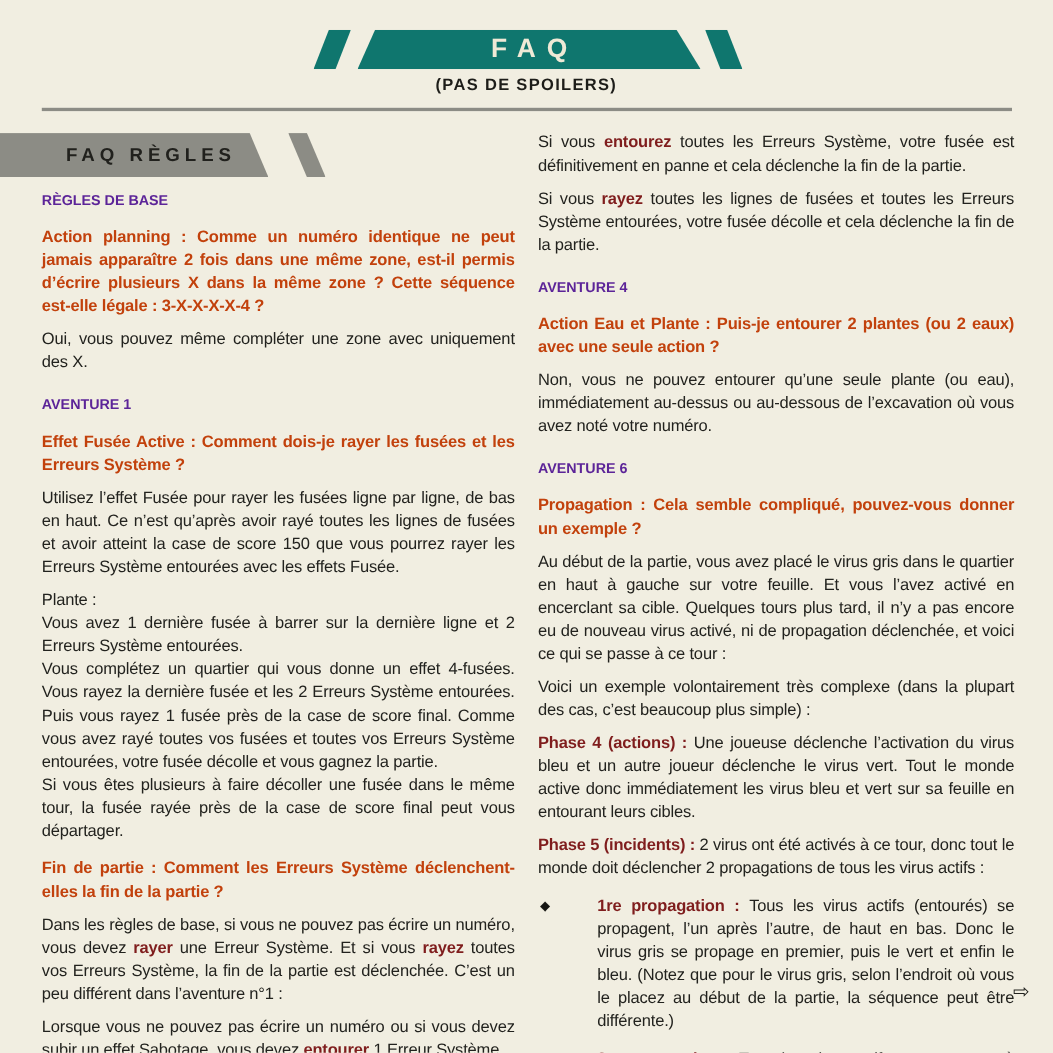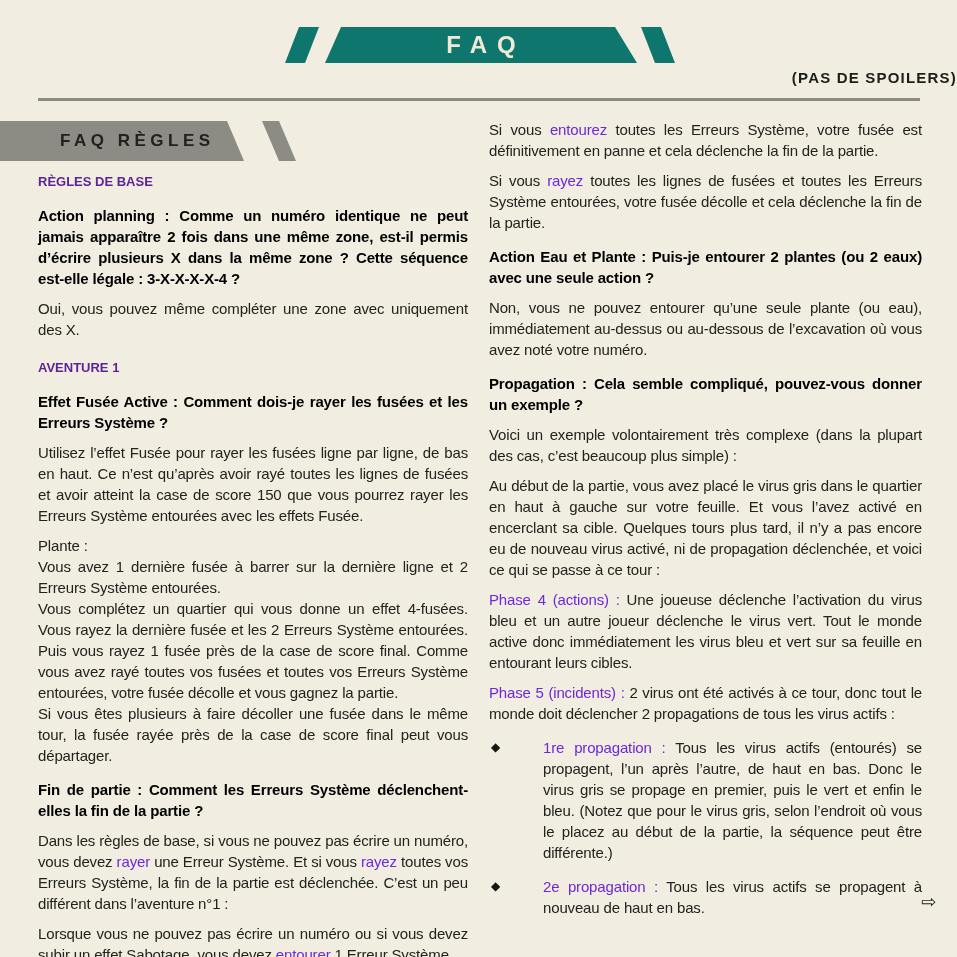--- a/index.html
+++ b/index.html
@@ -17,21 +17,21 @@
   .title-banner{position:absolute;left:285px;top:27px;width:390px;height:36px;}
   .tb-shape{position:absolute;top:0;height:100%;background:#0f766e;}
   .stripe-l{left:0;width:34px;clip-path:polygon(14px 0,34px 0,20px 100%,0 100%);}
   .banner-main{left:40px;width:312px;clip-path:polygon(16px 0,calc(100% - 22px) 0,100% 100%,0 100%);
     display:flex;align-items:center;justify-content:center;}
   .stripe-r{right:0;width:34px;clip-path:polygon(0 0,20px 0,34px 100%,14px 100%);}
   .title-text{
     color:#efe9d6;font-weight:bold;font-size:24px;letter-spacing:10px;padding-left:10px;
   }
   .subtitle{
-    position:absolute;left:0;top:69px;width:957px;text-align:right;
+    position:absolute;left:0;top:69px;width:957px;text-align:center;
     font-weight:bold;font-size:15px;letter-spacing:1.2px;color:#1d1d19;
   }
   .rule{position:absolute;left:38px;top:98px;width:882px;height:3px;background:#8c8c85;}
 
   
   .section-banner{
     position:absolute;left:0;top:121px;width:244px;height:40px;background:#8c8c85;
     clip-path:polygon(0 0,calc(100% - 17px) 0,100% 100%,0 100%);
     display:flex;align-items:center;
   }
@@ -46,24 +46,24 @@
   
   .col{position:absolute;font-size:15px;line-height:21px;letter-spacing:-0.15px;}
   .col-left{left:38px;top:171px;width:430px;}
   .col-right{left:489px;top:119px;width:433px;}
 
   .blk{text-align:justify;}
   .blk.h{
     color:#5c2498;font-weight:bold;font-size:13px;
     margin:17px 0 9px 0;text-align:left;letter-spacing:0;
   }
-  .blk.q{font-weight:bold;color:#000000;margin:13px 0 7px 0;}
+  .blk.q{font-weight:bold;color:#c2410c;margin:13px 0 7px 0;}
   .blk.p{margin:9px 0 0 0;}
   .blk.l{margin:0;}
-  .blk b{font-weight:normal;color:#6d28d9;}
+  .blk b{font-weight:bold;color:#7f1d1d;}
   .col > .blk:first-child{margin-top:0;}
 
   .blk.bullet{display:flex;margin:13px 0 0 0;padding-left:2px;}
   .diamond{
     flex:0 0 26px;width:26px;font-size:12px;line-height:21px;color:#161613;
     font-family:"DejaVu Sans",sans-serif;
   }
   .btxt{flex:1;text-align:justify;margin-left:26px;}
 
   
@@ -105,25 +105,27 @@
       <div class="blk l">Vous avez 1 dernière fusée à barrer sur la dernière ligne et 2 Erreurs Système entourées.</div>
       <div class="blk l">Vous complétez un quartier qui vous donne un effet 4-fusées. Vous rayez la dernière fusée et les 2 Erreurs Système entourées. Puis vous rayez 1 fusée près de la case de score final. Comme vous avez rayé toutes vos fusées et toutes vos Erreurs Système entourées, votre fusée décolle et vous gagnez la partie.</div>
       <div class="blk l">Si vous êtes plusieurs à faire décoller une fusée dans le même tour, la fusée rayée près de la case de score final peut vous départager.</div>
       <div class="blk q">Fin de partie : Comment les Erreurs Système déclenchent-elles la fin de la partie ?</div>
       <div class="blk p">Dans les règles de base, si vous ne pouvez pas écrire un numéro, vous devez <b>rayer</b> une Erreur Système. Et si vous <b>rayez</b> toutes vos Erreurs Système, la fin de la partie est déclenchée. C’est un peu différent dans l’aventure n°1 :</div>
       <div class="blk p">Lorsque vous ne pouvez pas écrire un numéro ou si vous devez subir un effet Sabotage, vous devez <b>entourer</b> 1 Erreur Système.</div>
     </section>
   <section class="col col-right">
       <div class="blk p">Si vous <b>entourez</b> toutes les Erreurs Système, votre fusée est définitivement en panne et cela déclenche la fin de la partie.</div>
       <div class="blk p">Si vous <b>rayez</b> toutes les lignes de fusées et toutes les Erreurs Système entourées, votre fusée décolle et cela déclenche la fin de la partie.</div>
+      <div class="blk h">AVENTURE 4</div>
       <div class="blk q">Action Eau et Plante : Puis-je entourer 2 plantes (ou 2 eaux) avec une seule action ?</div>
       <div class="blk p">Non, vous ne pouvez entourer qu’une seule plante (ou eau), immédiatement au-dessus ou au-dessous de l’excavation où vous avez noté votre numéro.</div>
+      <div class="blk h">AVENTURE 6</div>
       <div class="blk q">Propagation : Cela semble compliqué, pouvez-vous donner un exemple ?</div>
+      <div class="blk p">Au début de la partie, vous avez placé le virus gris dans le quartier en haut à gauche sur votre feuille. Et vous l’avez activé en encerclant sa cible. Quelques tours plus tard, il n’y a pas encore eu de nouveau virus activé, ni de propagation déclenchée, et voici ce qui se passe à ce tour :</div>
       <div class="blk p">Voici un exemple volontairement très complexe (dans la plupart des cas, c’est beaucoup plus simple) :</div>
-      <div class="blk p">Au début de la partie, vous avez placé le virus gris dans le quartier en haut à gauche sur votre feuille. Et vous l’avez activé en encerclant sa cible. Quelques tours plus tard, il n’y a pas encore eu de nouveau virus activé, ni de propagation déclenchée, et voici ce qui se passe à ce tour :</div>
       <div class="blk p"><b>Phase 4 (actions) : </b>Une joueuse déclenche l’activation du virus bleu et un autre joueur déclenche le virus vert. Tout le monde active donc immédiatement les virus bleu et vert sur sa feuille en entourant leurs cibles.</div>
       <div class="blk p"><b>Phase 5 (incidents) : </b>2 virus ont été activés à ce tour, donc tout le monde doit déclencher 2 propagations de tous les virus actifs :</div>
       <div class="blk bullet">
         <span class="diamond">◆</span>
         <span class="btxt"><b>1re propagation : </b>Tous les virus actifs (entourés) se propagent, l’un après l’autre, de haut en bas. Donc le virus gris se propage en premier, puis le vert et enfin le bleu. (Notez que pour le virus gris, selon l’endroit où vous le placez au début de la partie, la séquence peut être différente.)</span>
       </div>
       <div class="blk bullet">
         <span class="diamond">◆</span>
         <span class="btxt"><b>2e propagation : </b>Tous les virus actifs se propagent à nouveau de haut en bas.</span>
       </div>

